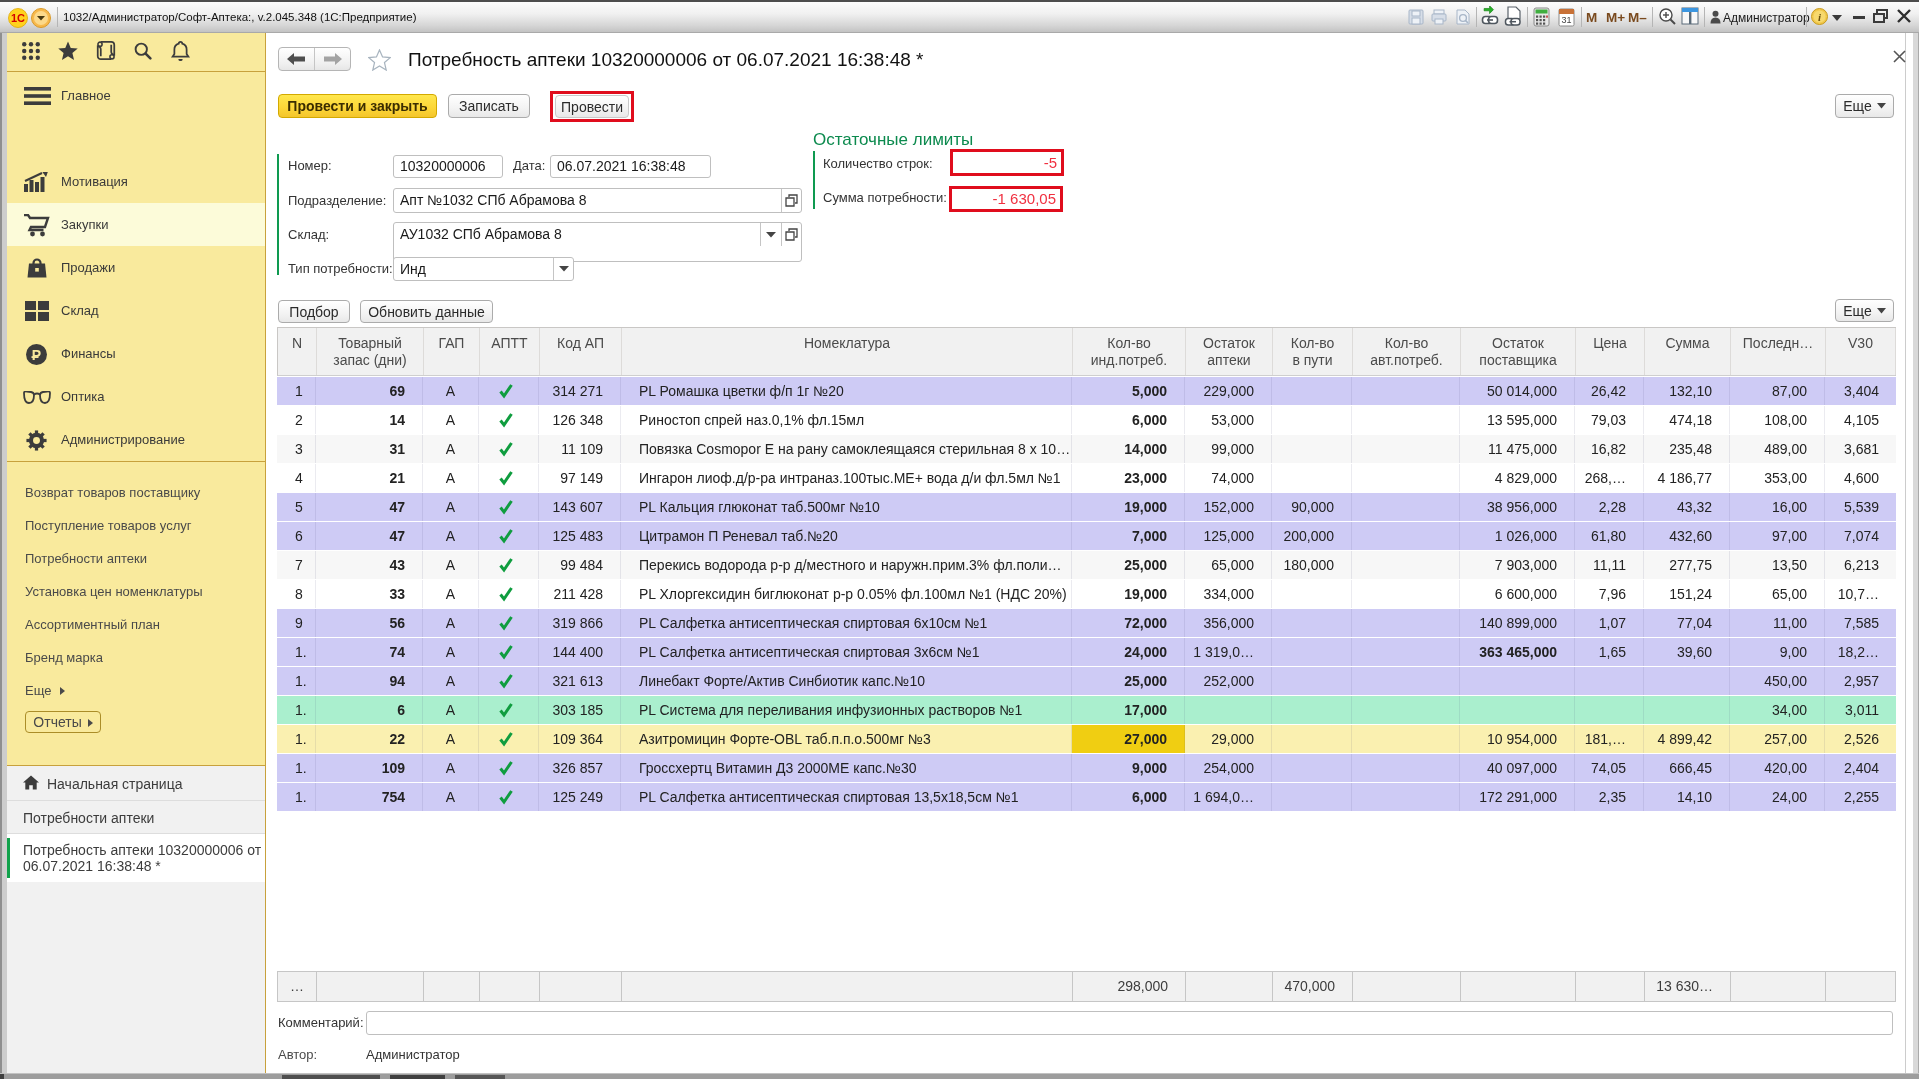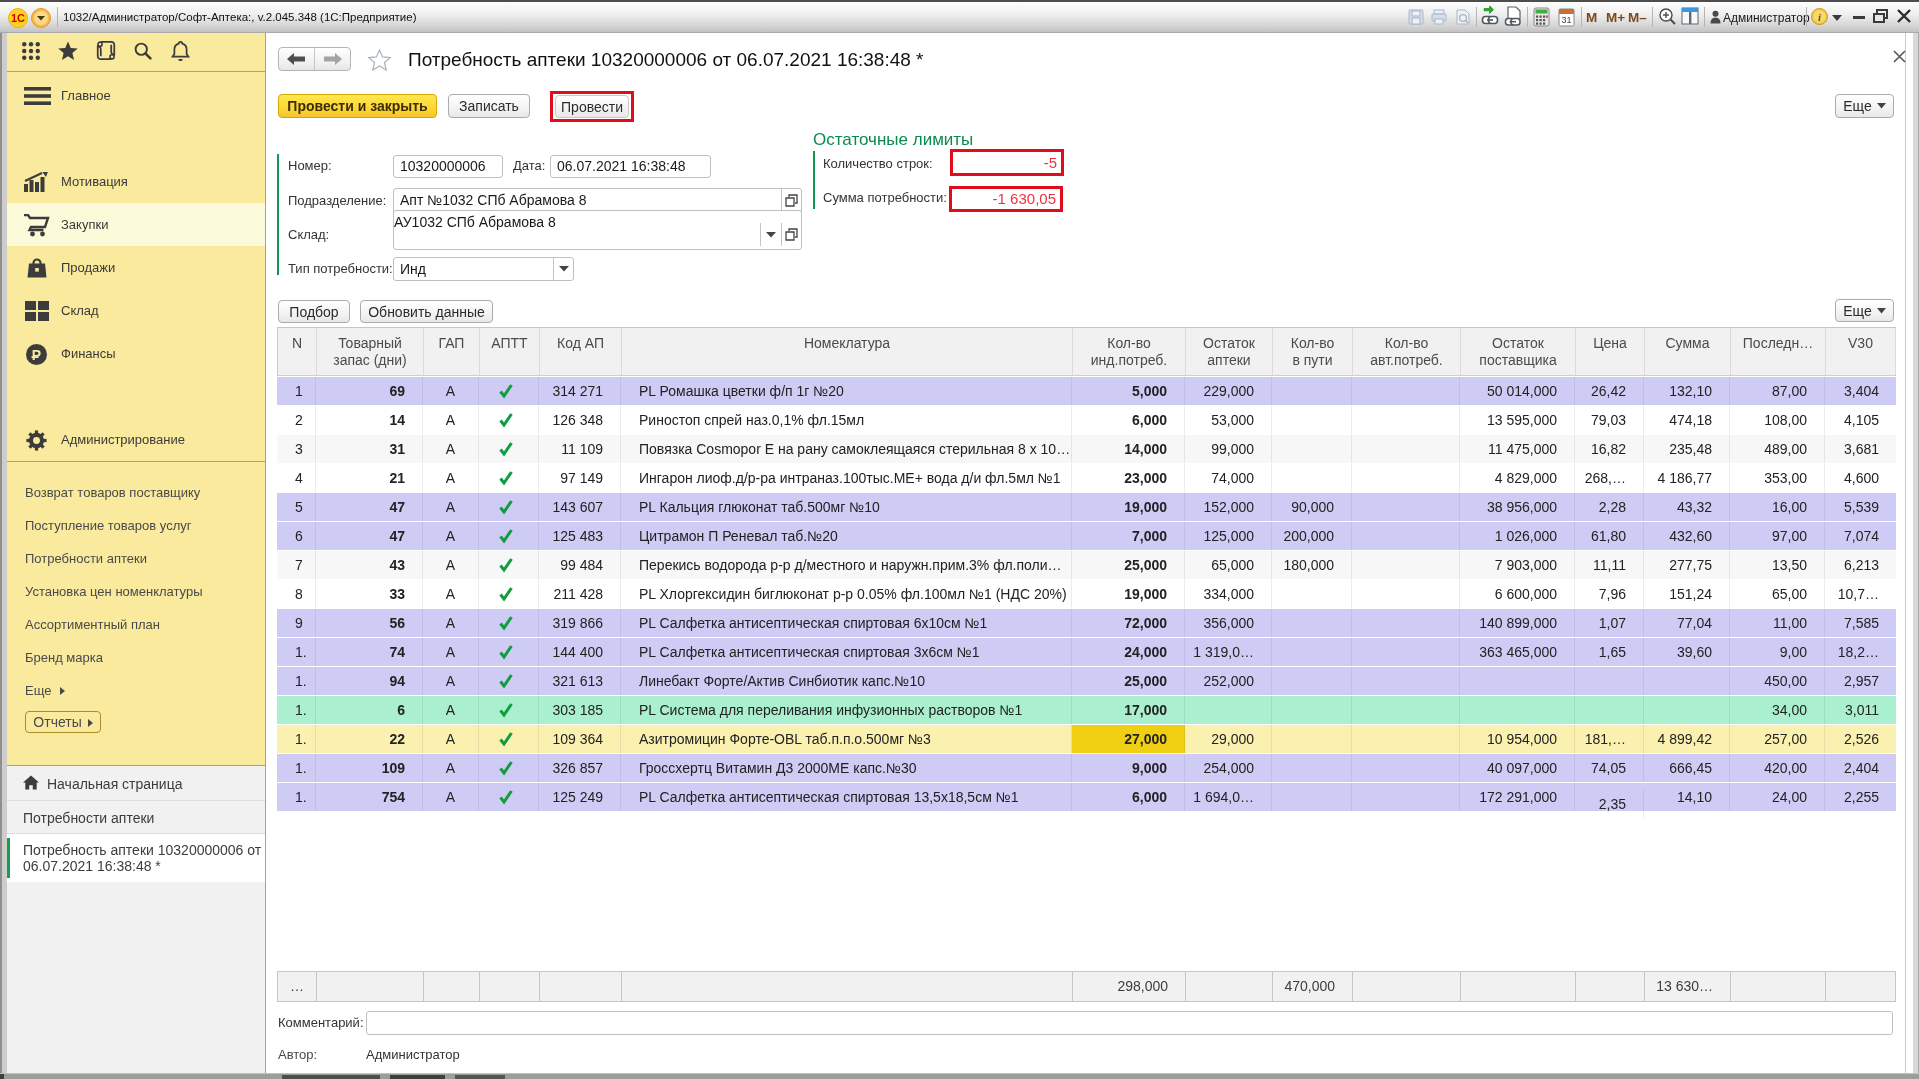--- a/index.html
+++ b/index.html
@@ -246,20 +246,28 @@
         <div class="t">Склад</div>
       </div>
     <div class="mi" style="top:299px">
         <svg class="abs" style="left:18px;top:11px" width="23" height="23" viewBox="0 0 23 23">
           <circle cx="11.5" cy="11.5" r="10.5" fill="#3c3c3c"></circle>
           <text x="11.5" y="16.5" font-size="14" font-weight="bold" fill="#f9ea9d" text-anchor="middle" font-family="Liberation Sans">P</text>
           <rect x="6.5" y="13.2" width="7" height="1.8" fill="#f9ea9d"></rect>
         </svg>
         <div class="t">Финансы</div>
       </div>
+    <div class="mi" style="top:342px">
+        <svg class="abs" style="left:16px;top:16px" width="28" height="14" viewBox="0 0 28 14">
+          <path d="M1 2 q0 -2 3 -1.5 l4 0.5 q3 0.5 3 3 q0 8 -5 8 q-5 0 -5 -10 z" fill="none" stroke="#3c3c3c" stroke-width="1.8"></path>
+          <path d="M27 2 q0 -2 -3 -1.5 l-4 0.5 q-3 0.5 -3 3 q0 8 5 8 q5 0 5 -10 z" fill="none" stroke="#3c3c3c" stroke-width="1.8"></path>
+          <path d="M11 3.5 q3 -2 6 0" fill="none" stroke="#3c3c3c" stroke-width="1.8"></path>
+        </svg>
+        <div class="t">Оптика</div>
+      </div>
     <div class="mi" style="top:385px">
         <svg class="abs" style="left:18px;top:11px" width="23" height="23" viewBox="0 0 24 24">
           <g fill="#3c3c3c">
             <circle cx="12" cy="12" r="8"></circle>
             <g stroke="#3c3c3c" stroke-width="3.4">
               <line x1="12" y1="1.5" x2="12" y2="22.5"></line>
               <line x1="1.5" y1="12" x2="22.5" y2="12"></line>
               <line x1="4.6" y1="4.6" x2="19.4" y2="19.4"></line>
               <line x1="19.4" y1="4.6" x2="4.6" y2="19.4"></line>
             </g>
@@ -338,21 +346,21 @@
     <div class="inp" style="left:550px;top:155px;width:161px;height:23px;line-height:21px;padding-left:6px">06.07.2021 16:38:48</div>
 
     <div class="lab" style="left:288px;top:193px">Подразделение:</div>
     <div class="inp" style="left:393px;top:188px;width:409px;height:25px;line-height:23px;padding-left:6px">Апт №1032 СПб Абрамова 8</div>
     <div class="abs" style="left:781px;top:189px;width:1px;height:23px;background:#c5c5c5"></div>
     <svg class="abs" style="left:785px;top:194px" width="13" height="13" viewBox="0 0 13 13">
         <path d="M4 3 V1 h8 v8 h-2 M1 4 h8 v8 h-8 z" fill="none" stroke="#444" stroke-width="1.3"></path>
       </svg>
 
     <div class="lab" style="left:288px;top:227px">Склад:</div>
-    <div class="inp" style="left:393px;top:210px;width:409px;height:40px;line-height:23px;padding-left:0">АУ1032 СПб Абрамова 8</div>
+    <div class="inp" style="left:393px;top:222px;width:409px;height:40px;line-height:23px;padding-left:6px">АУ1032 СПб Абрамова 8</div>
     <div class="abs" style="left:760px;top:223px;width:1px;height:23px;background:#c5c5c5"></div>
     <svg class="abs" style="left:766px;top:232px" width="10" height="6" viewBox="0 0 10 6">
         <path d="M0 0 h10 l-5 5.5 z" fill="#444"></path>
       </svg>
     <div class="abs" style="left:781px;top:223px;width:1px;height:23px;background:#c5c5c5"></div>
     <svg class="abs" style="left:785px;top:228px" width="13" height="13" viewBox="0 0 13 13">
         <path d="M4 3 V1 h8 v8 h-2 M1 4 h8 v8 h-8 z" fill="none" stroke="#444" stroke-width="1.3"></path>
       </svg>
 
     <div class="lab" style="left:288px;top:261px">Тип потребности:</div>
@@ -562,21 +570,21 @@
       <div class="c ct" style="left:146px;width:56px;border-right:1px solid rgba(60,60,110,0.10);">А</div>
       <div class="c ct" style="left:202px;width:60px;border-right:1px solid rgba(60,60,110,0.10);"><svg width="14" height="16" viewBox="0 0 14 16" style="vertical-align:middle;margin-right:5px;margin-bottom:2px">
             <path d="M1.5 8.5 L5 13 L12.5 2" fill="none" stroke="#0f9d3f" stroke-width="3"></path>
           </svg></div>
       <div class="c rt" style="left:262px;width:82px;border-right:1px solid rgba(60,60,110,0.10);">144 400</div>
       <div class="c lt" style="left:344px;width:451px;border-right:1px solid rgba(60,60,110,0.10);">PL Салфетка антисептическая спиртовая 3х6см №1</div>
       <div class="c rt b" style="left:795px;width:113px;border-right:1px solid rgba(60,60,110,0.10);">24,000</div>
       <div class="c rt" style="left:908px;width:87px;border-right:1px solid rgba(60,60,110,0.10);">1 319,0…</div>
       <div class="c rt" style="left:995px;width:80px;border-right:1px solid rgba(60,60,110,0.10);"></div>
       <div class="c rt" style="left:1075px;width:108px;border-right:1px solid rgba(60,60,110,0.10);"></div>
-      <div class="c rt" style="left:1183px;width:115px;border-right:1px solid rgba(60,60,110,0.10);">363 465,000</div>
+      <div class="c rt" style="left:1183px;width:115px;border-right:1px solid rgba(60,60,110,0.10);font-weight:bold;">363 465,000</div>
       <div class="c rt" style="left:1298px;width:69px;border-right:1px solid rgba(60,60,110,0.10);">1,65</div>
       <div class="c rt" style="left:1367px;width:86px;border-right:1px solid rgba(60,60,110,0.10);">39,60</div>
       <div class="c rt" style="left:1453px;width:95px;border-right:1px solid rgba(60,60,110,0.10);">9,00</div>
       <div class="c rt" style="left:1548px;width:71px;">18,2…</div>
     </div>
     <div class="row" style="top:340px;background:#cecbf5">
       <div class="c lt" style="left:0px;width:39px;border-right:1px solid rgba(60,60,110,0.10);">1.</div>
       <div class="c rt b" style="left:39px;width:107px;border-right:1px solid rgba(60,60,110,0.10);">94</div>
       <div class="c ct" style="left:146px;width:56px;border-right:1px solid rgba(60,60,110,0.10);">А</div>
       <div class="c ct" style="left:202px;width:60px;border-right:1px solid rgba(60,60,110,0.10);"><svg width="14" height="16" viewBox="0 0 14 16" style="vertical-align:middle;margin-right:5px;margin-bottom:2px">
@@ -658,21 +666,21 @@
       <div class="c ct" style="left:202px;width:60px;border-right:1px solid rgba(60,60,110,0.10);"><svg width="14" height="16" viewBox="0 0 14 16" style="vertical-align:middle;margin-right:5px;margin-bottom:2px">
             <path d="M1.5 8.5 L5 13 L12.5 2" fill="none" stroke="#0f9d3f" stroke-width="3"></path>
           </svg></div>
       <div class="c rt" style="left:262px;width:82px;border-right:1px solid rgba(60,60,110,0.10);">125 249</div>
       <div class="c lt" style="left:344px;width:451px;border-right:1px solid rgba(60,60,110,0.10);">PL Салфетка антисептическая спиртовая 13,5х18,5см №1</div>
       <div class="c rt b" style="left:795px;width:113px;border-right:1px solid rgba(60,60,110,0.10);">6,000</div>
       <div class="c rt" style="left:908px;width:87px;border-right:1px solid rgba(60,60,110,0.10);">1 694,0…</div>
       <div class="c rt" style="left:995px;width:80px;border-right:1px solid rgba(60,60,110,0.10);"></div>
       <div class="c rt" style="left:1075px;width:108px;border-right:1px solid rgba(60,60,110,0.10);"></div>
       <div class="c rt" style="left:1183px;width:115px;border-right:1px solid rgba(60,60,110,0.10);">172 291,000</div>
-      <div class="c rt" style="left:1298px;width:69px;border-right:1px solid rgba(60,60,110,0.10);margin-top:7px;">2,35</div>
+      <div class="c rt" style="left:1298px;width:69px;border-right:1px solid rgba(60,60,110,0.10);">2,35</div>
       <div class="c rt" style="left:1367px;width:86px;border-right:1px solid rgba(60,60,110,0.10);">14,10</div>
       <div class="c rt" style="left:1453px;width:95px;border-right:1px solid rgba(60,60,110,0.10);">24,00</div>
       <div class="c rt" style="left:1548px;width:71px;">2,255</div>
     </div>
     <div class="abs" style="left:0;top:644px;width:1619px;height:31px;background:#f1f1f1;border:1px solid #c6c6c6"></div>
     <div class="c ct" style="left:1px;top:645px;width:39px;height:29px;line-height:29px;border-right:1px solid #c6c6c6;color:#3c3c3c">…</div>
     <div class="c" style="left:40px;top:645px;width:107px;height:29px;line-height:29px;border-right:1px solid #c6c6c6;color:#3c3c3c"></div>
     <div class="c" style="left:147px;top:645px;width:56px;height:29px;line-height:29px;border-right:1px solid #c6c6c6;color:#3c3c3c"></div>
     <div class="c" style="left:203px;top:645px;width:60px;height:29px;line-height:29px;border-right:1px solid #c6c6c6;color:#3c3c3c"></div>
     <div class="c" style="left:263px;top:645px;width:82px;height:29px;line-height:29px;border-right:1px solid #c6c6c6;color:#3c3c3c"></div>

